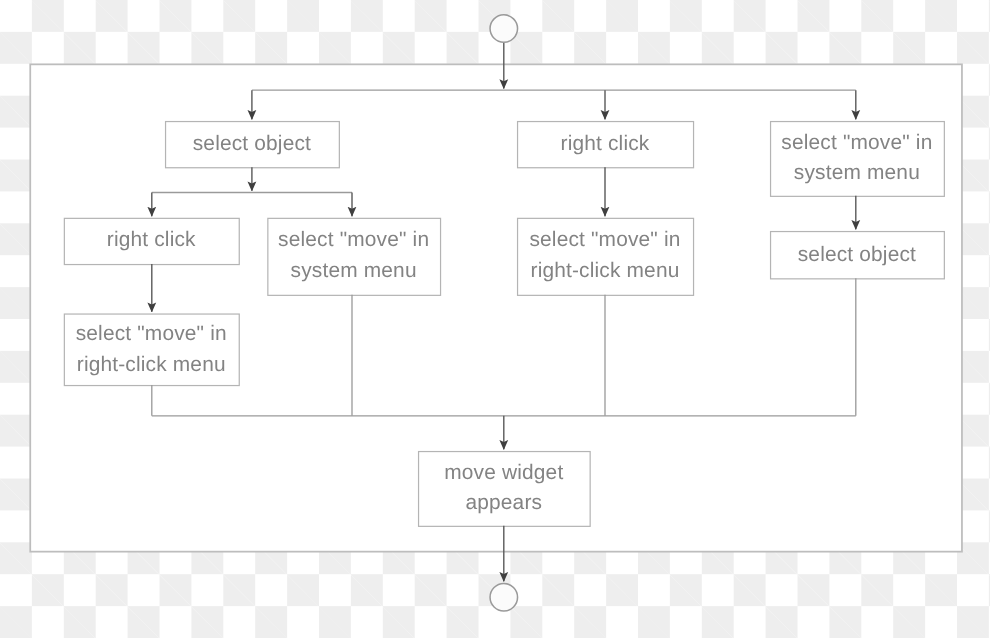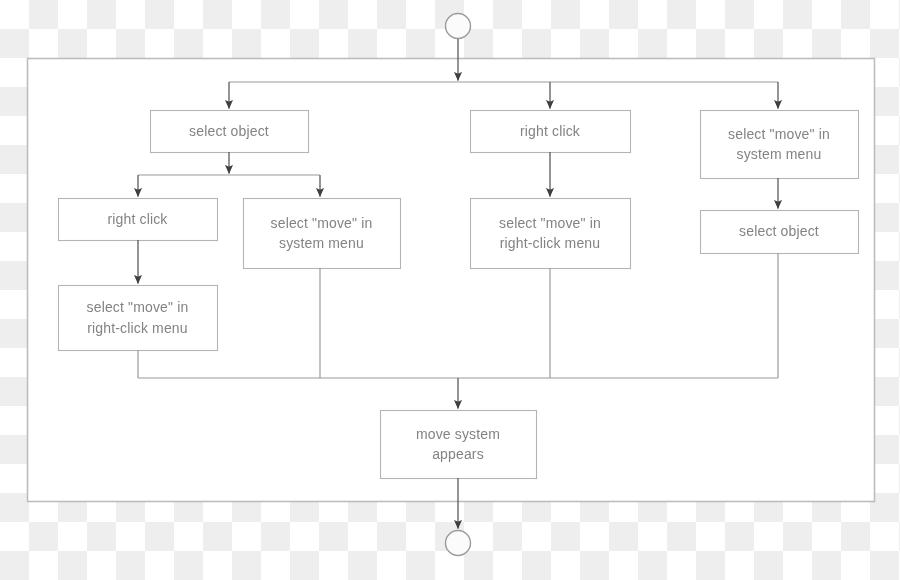--- a/index.html
+++ b/index.html
@@ -31,21 +31,21 @@
     width: 900px;
     height: 580px;
   }
   .node-label {
     position: absolute;
     display: flex;
     align-items: center;
     justify-content: center;
     text-align: center;
     color: #838383;
-    font-size: 14px;
+    font-size: 19px;
     line-height: 1.45;
     letter-spacing: 0.15px;
     font-family: "Liberation Sans", sans-serif;
     white-space: pre-line;
     pointer-events: none;
   }
 </style>
 </head>
 <body>
 
@@ -116,16 +116,16 @@
   <div class="node-label" style="left:470px; top:110px; width:160px; height:42px;">right click</div>
 
   <div class="node-label" style="left:470px; top:198px; width:160px; height:70px;">select "move" in
 right-click menu</div>
 
   <div class="node-label" style="left:700px; top:110px; width:158px; height:68px;">select "move" in
 system menu</div>
 
   <div class="node-label" style="left:700px; top:210px; width:158px; height:43px;">select object</div>
 
-  <div class="node-label" style="left:380px; top:410px; width:156px; height:68px;">move system
+  <div class="node-label" style="left:380px; top:410px; width:156px; height:68px;">move widget
 appears</div>
 
 </div>
 
 </body></html>

